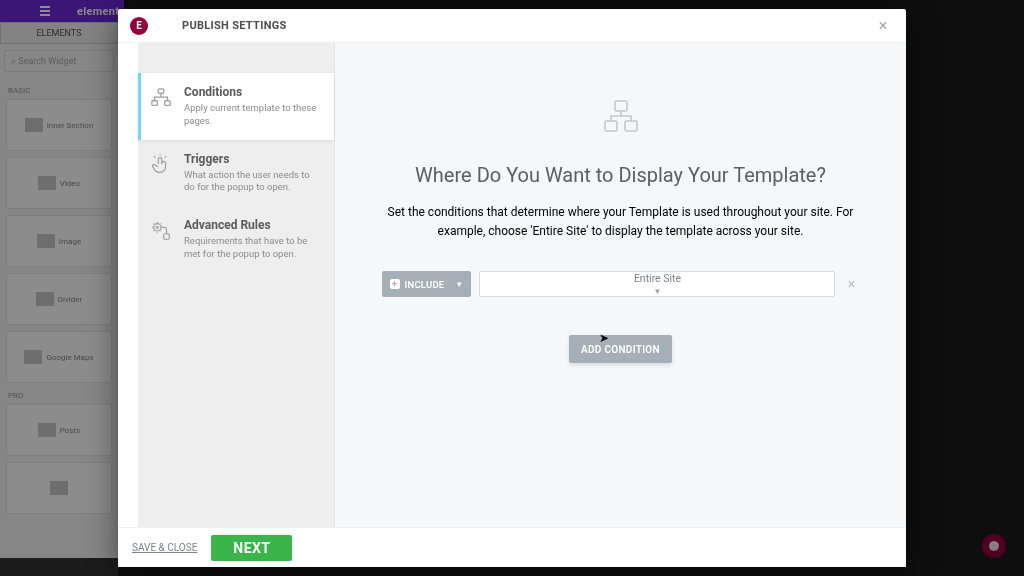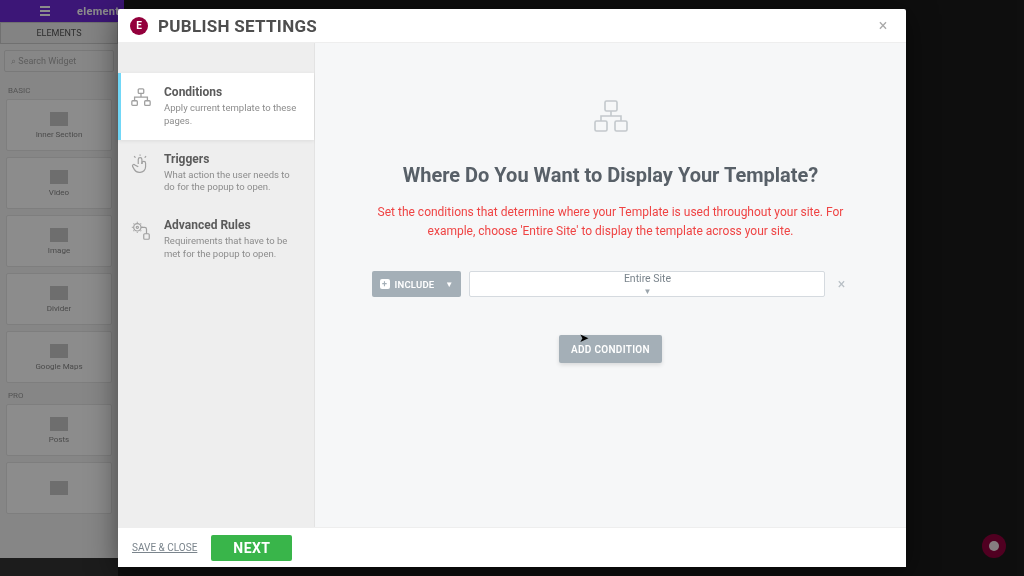--- a/index.html
+++ b/index.html
@@ -10,52 +10,52 @@
 .bg-topbar { position: absolute; left: 0; top: 0; width: 124px; height: 22px; background: #6d28d9; display: flex; align-items: center; padding-left: 33px; }
 .bg-hamburger { width: 20px; height: 22px; display: flex; flex-direction: column; justify-content: center; gap: 2px; padding-left: 7px; }
 .bg-hamburger span { display:block; height: 2px; width: 10px; background:#fff; }
 .bg-brand { color:#fff; font-size:11px; font-weight:700; letter-spacing:.3px; margin-left:24px; }
 .bg-tabbar { position:absolute; left:0; top:22px; width:118px; height:22px; background:#4a4a4a; display:flex; }
 .bg-tab { flex:1; background:#efefef; color:#555; font-size:9px; display:flex; align-items:center; justify-content:center; border:1px solid #ccc; }
 .bg-search { position:absolute; left:4px; top:50px; width:110px; height:22px; background:#f6f6f6; border:1px solid #ddd; border-radius:2px; font-size:9px; color:#aaa; display:flex; align-items:center; padding-left:6px; }
 .bg-panel { position:absolute; left:0; top:44px; width:118px; bottom:14px; background:#f4f4f4; padding-top:36px; }
 .bg-section-label { font-size:8px; color:#999; padding:6px 8px 2px; }
 .bg-widgets { padding:2px 6px; display:flex; flex-direction:column; gap:6px; }
-.bg-widget { height:52px; border:1px solid #e5e5e5; background:#fff; border-radius:2px; display:flex; flex-direction:column; align-items:center; justify-content:center; gap:4px; }
+.bg-widget { height:52px; border:1px solid #e5e5e5; background:#fff; border-radius:2px; display:flex; flex-direction:row; align-items:center; justify-content:center; gap:4px; }
 .bg-widget-ic { width:18px; height:14px; background:#c9c9c9; }
 .bg-widget-lbl { font-size:8px; color:#888; }
 .bg-bottombar { position:absolute; left:0; bottom:0; width:118px; height:18px; background:#333; }
 .bg-canvas { position:absolute; left:118px; right:0; top:0; bottom:0; background:#1b1b1b; }
 .bg-fab { position:absolute; right:18px; bottom:18px; width:24px; height:24px; border-radius:50%; background:#93003c; display:flex; align-items:center; justify-content:center; }
 .bg-fab-inner { width:10px; height:10px; border-radius:50%; background:#fff; opacity:.9; }
 .backdrop { position:absolute; inset:0; background:rgba(0,0,0,.45); }
 
 
 .modal { position:absolute; left:118px; top:9px; width:788px; height:558px; background:#fff; border-radius:2px; box-shadow:0 5px 30px rgba(0,0,0,.5); display:flex; flex-direction:column; }
 .modal-header { height:34px; display:flex; align-items:center; padding:0 12px; border-bottom:1px solid #eee; }
 .e-badge { width:18px; height:18px; border-radius:50%; background:#93003c; color:#fff; font-size:10px; font-weight:700; display:flex; align-items:center; justify-content:center; margin-right:10px; }
-.modal-title { font-size:17px; font-weight:700; color:#4e4e4e; letter-spacing:.3px; }
+.modal-title { font-size:11px; font-weight:700; color:#4e4e4e; letter-spacing:.3px;margin-left:24px; }
 .modal-close { margin-left:auto; width:22px; height:22px; display:flex; align-items:center; justify-content:center; color:#aaa; font-size:16px; cursor:pointer; }
 
 .modal-body { flex:1; display:flex; min-height:0; }
 
 
-.mside { width:197px; background:#eeeeee; border-right:1px solid #e3e3e3; padding-top:30px; }
+.mside { width:197px; background:#eeeeee; border-right:1px solid #e3e3e3; padding-top:30px;margin-left:20px; }
 .mside-item { display:flex; gap:10px; padding:12px 12px 12px 10px; cursor:pointer; }
 .mside-item.active { background:#fff; border-left:3px solid #71d7f7; padding-left:7px; box-shadow:0 1px 4px rgba(0,0,0,.08); }
 .mside-ic { width:26px; height:26px; flex:0 0 26px; display:flex; align-items:center; justify-content:center; color:#a0a0a0; }
 .mside-txt { display:flex; flex-direction:column; gap:3px; }
 .mside-title { font-size:12px; font-weight:700; color:#5b5b5b; }
 .mside-desc { font-size:9.5px; line-height:1.35; color:#8c8c8c; max-width:150px; }
 
 
 .mpane { flex:1; background:#f6f7f8; display:flex; flex-direction:column; align-items:center; padding:56px 30px 0; position:relative; }
 .hero-ic { color:#c3c8cc; margin-bottom:28px; }
-.hero-title { font-size:20px; font-weight:700; color:#586068; text-align:left; }
-.hero-desc { margin-top:16px; font-size:12px; color:#ef4444; line-height:1.6; text-align:center; max-width:470px; }
+.hero-title { font-size:20px; font-weight:400; color:#586068; text-align:left; }
+.hero-desc { margin-top:16px; font-size:12px; color:#000000; line-height:1.6; text-align:center; max-width:470px; }
 
 .cond-row { margin-top:30px; display:flex; align-items:center; gap:8px; }
 .include-btn { height:26px; background:#a4afb7; color:#fff; font-size:9.5px; font-weight:600; letter-spacing:.2px; display:flex; align-items:center; padding:0 8px; border-radius:2px; gap:5px; cursor:pointer; }
 .include-plus { width:10px; height:10px; background:#fff; color:#a4afb7; border-radius:2px; font-size:9px; display:flex; align-items:center; justify-content:center; line-height:1; }
 .include-caret { margin-left:6px; font-size:8px; }
 .cond-select { height:26px; width:356px; background:#fff; border:1px solid #d5dadf; border-radius:2px; display:flex; align-items:center; justify-content:space-between; padding:0 8px; font-size:10.5px; color:#7a848c; cursor:pointer;flex-direction:column; }
 .cond-select .caret { font-size:8px; color:#9aa4ab; }
 .cond-remove { color:#b8bfc5; font-size:14px; cursor:pointer; width:16px; text-align:center; }
 
 .add-cond { margin-top:38px; height:28px; padding:0 12px; background:#a4afb7; color:#fff; border:none; border-radius:2px; font-size:10px; font-weight:600; letter-spacing:.3px; cursor:pointer; box-shadow:0 2px 4px rgba(0,0,0,.12); }

